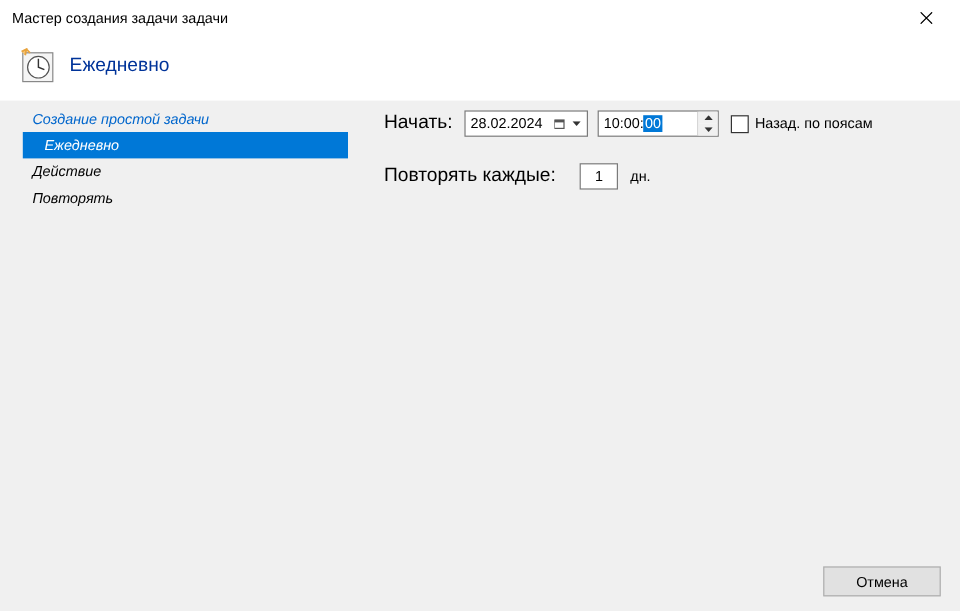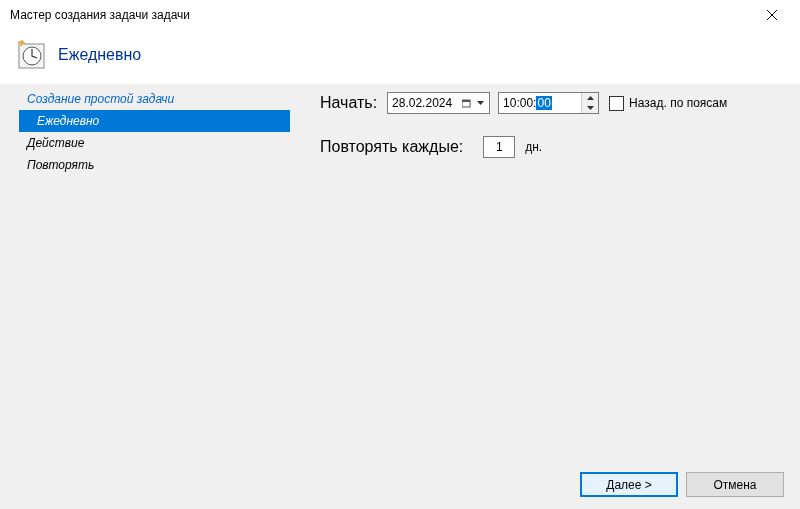--- a/index.html
+++ b/index.html
@@ -277,15 +277,14 @@
       <span class="label">Повторять каждые:</span>
       <div class="number-input">
         <span>1</span>
       </div>
       <span>дн.</span>
     </div>
   </div>
 </div>
 
 <div class="footer">
-  <div class="btn primary">Далее &gt;</div>
   <div class="btn">Отмена</div>
 </div>
 
 </body></html>

